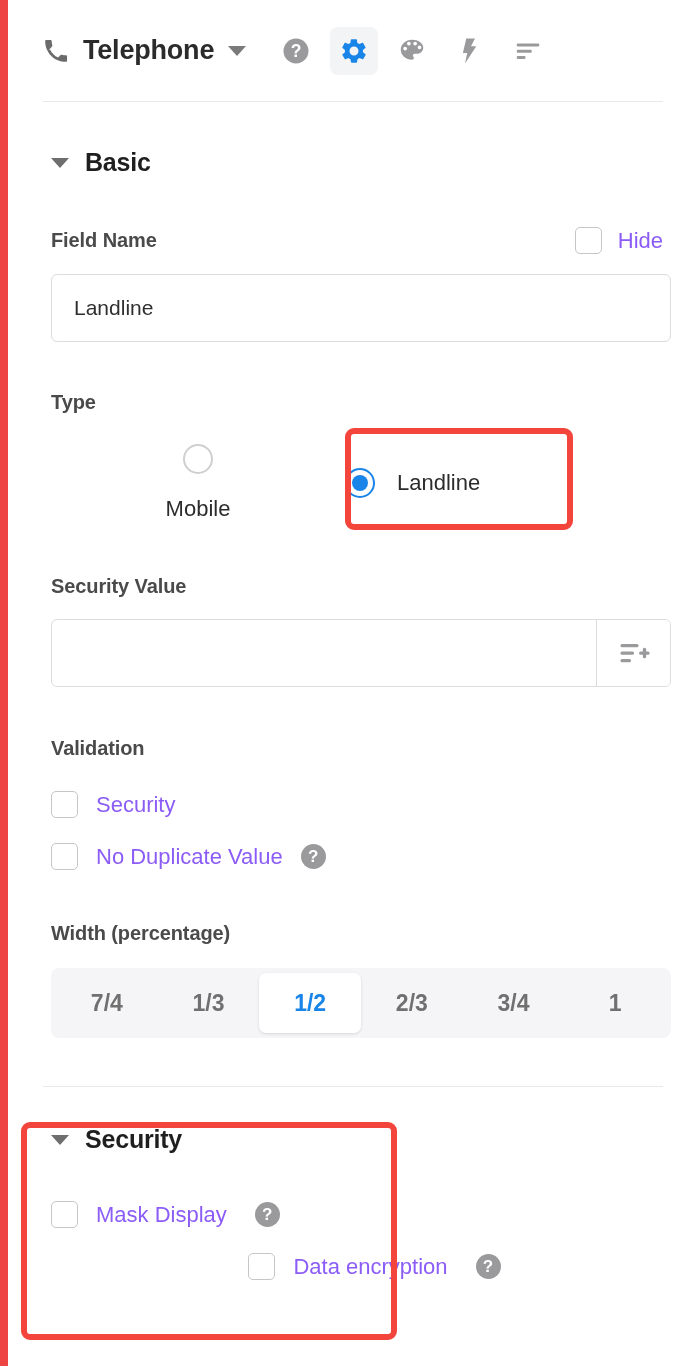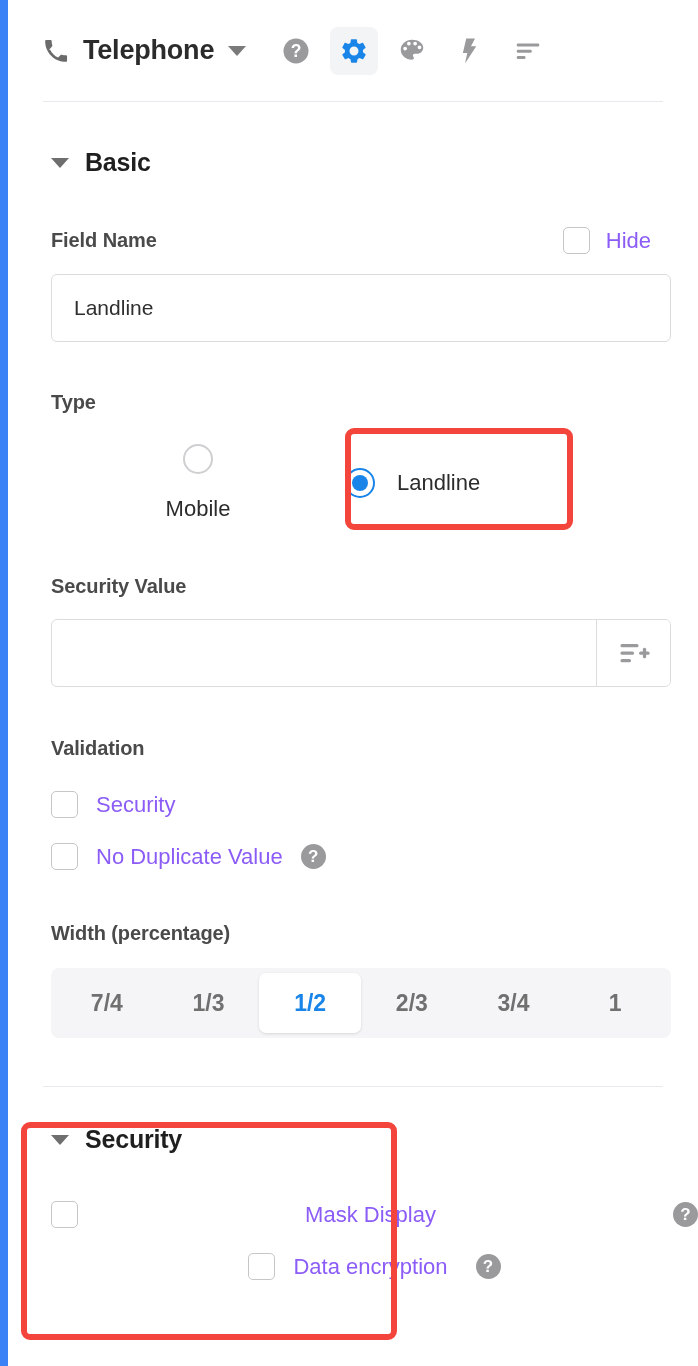--- a/index.html
+++ b/index.html
@@ -6,21 +6,21 @@
   html, body {
     width: 698px; height: 1366px;
     background: #ffffff;
     font-family: "Liberation Sans", sans-serif;
     overflow: hidden;
   }
   #app {
     position: relative;
     width: 698px; height: 1366px;
     background: #ffffff;
-    border-left: 8px solid #3b82f6;
+    border-left: 8px solid #ef4444;
   }
 
   
   .header {
     display: flex;
     align-items: center;
     height: 101px;
     padding-left: 35px;
     padding-right: 22px;
   }
@@ -61,21 +61,21 @@
   }
   .hdr-btn.active { background: #f3f4f6; }
 
   .divider {
     height: 1px;
     background: #e9e9ed;
     margin: 0 35px;
   }
 
   
-  .content { padding: 0 12px 0 0; }
+  .content { padding: 0 0 0 0; }
 
   .section-head {
     display: flex;
     align-items: center;
     gap: 16px;
     padding-left: 43px;
   }
   .tri {
     width: 0; height: 0;
     border-left: 9px solid transparent;
@@ -379,21 +379,21 @@
 
   <div class="divider" style="margin-top:48px;"></div>
 
   <div id="security-section">
 
     <div class="section-head" style="margin-top:38px;">
       <span class="tri"></span>
       <span class="section-title">Security</span>
     </div>
 
-    <div class="cb-row" style="margin-top:47px;justify-content:space-between;">
+    <div class="cb-row" style="margin-top:47px;">
       <span class="cb"></span>
       <span class="cb-label">Mask Display</span>
       <span class="help" style="margin-left:10px;">?</span>
     </div>
 
     <div class="cb-row" style="margin-top:25px;justify-content:center;">
       <span class="cb"></span>
       <span class="cb-label">Data encryption</span>
       <span class="help" style="margin-left:10px;">?</span>
     </div>

